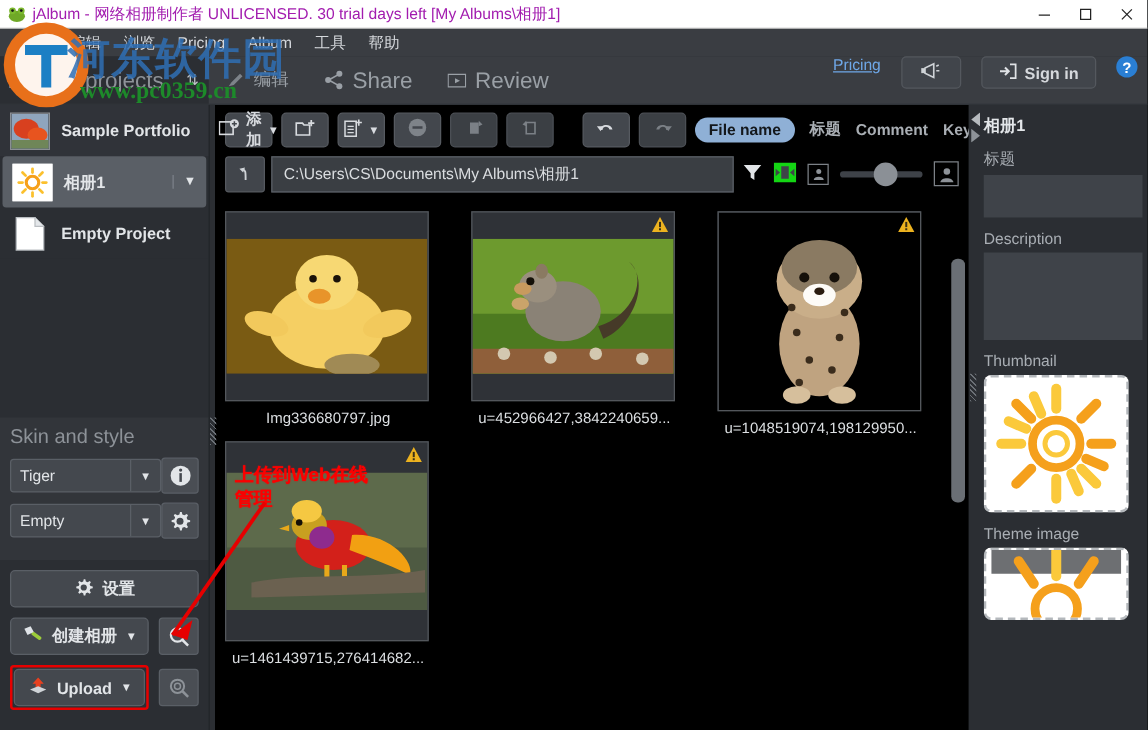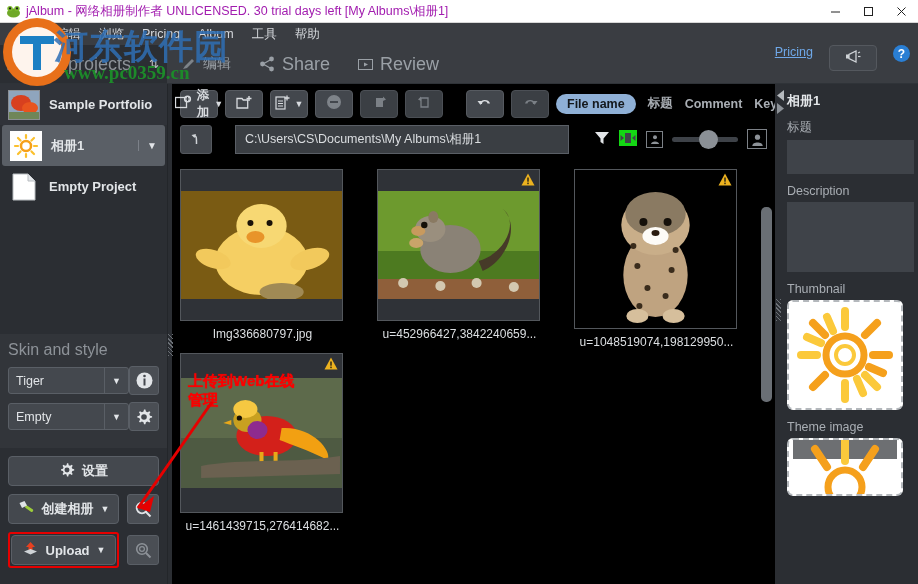--- a/index.html
+++ b/index.html
@@ -97,21 +97,21 @@
   #toolbar2 { height:39px; display:flex; align-items:center; gap:7px; padding:0 8px; }
   .tb2 {
     height:28px; min-width:38px; background:#43474d; border:1px solid #565a60; border-radius:4px;
     display:flex; align-items:center; justify-content:center; gap:5px; padding:0 9px;
     color:#d8dbdf; font-size:12.5px; font-weight:bold;
   }
   .tb2.dim { color:#7b8086; background:#3b3f44; border-color:#4b4f55;}
   .meta-tabs { margin-left:auto; display:flex; align-items:center; gap:12px; padding-right:2px;}
   .meta-tab { font-size:12.5px; font-weight:bold; color:#a9aeb4; white-space:nowrap;}
   .meta-tab.active { background:#8fb0d6; color:#14181c; border-radius:10px; padding:3px 11px; }
-  #addrbar { height:36px; display:flex; align-items:center; gap:23px; padding:0 8px 4px 8px; }
+  #addrbar { height:36px; display:flex; align-items:center; gap:5px; padding:0 8px 4px 8px; }
   .addr-up { width:32px;height:29px;background:#41454b;border:1px solid #55595f;border-radius:3px;
     display:flex;align-items:center;justify-content:center; }
   .addr-field {
     flex:1; height:29px; background:#3a3e43; border:1px solid #5a5f66;
     display:flex; align-items:center; padding-left:9px; font-size:12.5px; color:#dadde0;
     overflow:hidden; white-space:nowrap;
   }
   .addr-tools { display:flex; align-items:center; gap:9px; padding-left:2px;}
   .slider { width:66px; height:20px; position:relative; display:flex; align-items:center;}
   .slider .track { height:5px; width:100%; background:#3e4248; border-radius:3px; }
@@ -239,20 +239,29 @@
     <a id="pricing" href="#">Pricing</a>
     <div class="tbtn" style="width:48px">
       <span>
         <svg width="17" height="15" viewBox="0 0 17 15">
             <path d="M11 2 L11 13 L4 9.5 L4 5.5 Z" fill="none" stroke="#cfd3d7" stroke-width="1.3"></path>
             <rect x="1" y="5.5" width="3" height="4" fill="#cfd3d7"></rect>
             <line x1="13" y1="4" x2="15" y2="3" stroke="#cfd3d7" stroke-width="1.2"></line>
             <line x1="13" y1="7.5" x2="15.5" y2="7.5" stroke="#cfd3d7" stroke-width="1.2"></line>
           </svg>
       </span>
+    </div>
+    <div class="tbtn" style="padding:0 13px">
+      <span>
+        <svg width="15" height="14" viewBox="0 0 15 14">
+            <path d="M1 7 L8 7 M5 4 L8 7 L5 10" stroke="#dfe2e5" stroke-width="1.6" fill="none"></path>
+            <path d="M9 1.5 L13.5 1.5 L13.5 12.5 L9 12.5" stroke="#dfe2e5" stroke-width="1.4" fill="none"></path>
+          </svg>
+      </span>
+      <span>Sign in</span>
     </div>
     <div class="helpcircle">
         <span>?</span>
       </div>
   </div>
 </div>
 
 <svg id="watermark" viewBox="0 0 330 72">
   <circle cx="37" cy="38" r="34" fill="#e8701a"></circle>
   <circle cx="37" cy="38" r="25" fill="#ffffff" opacity="0.92"></circle>

